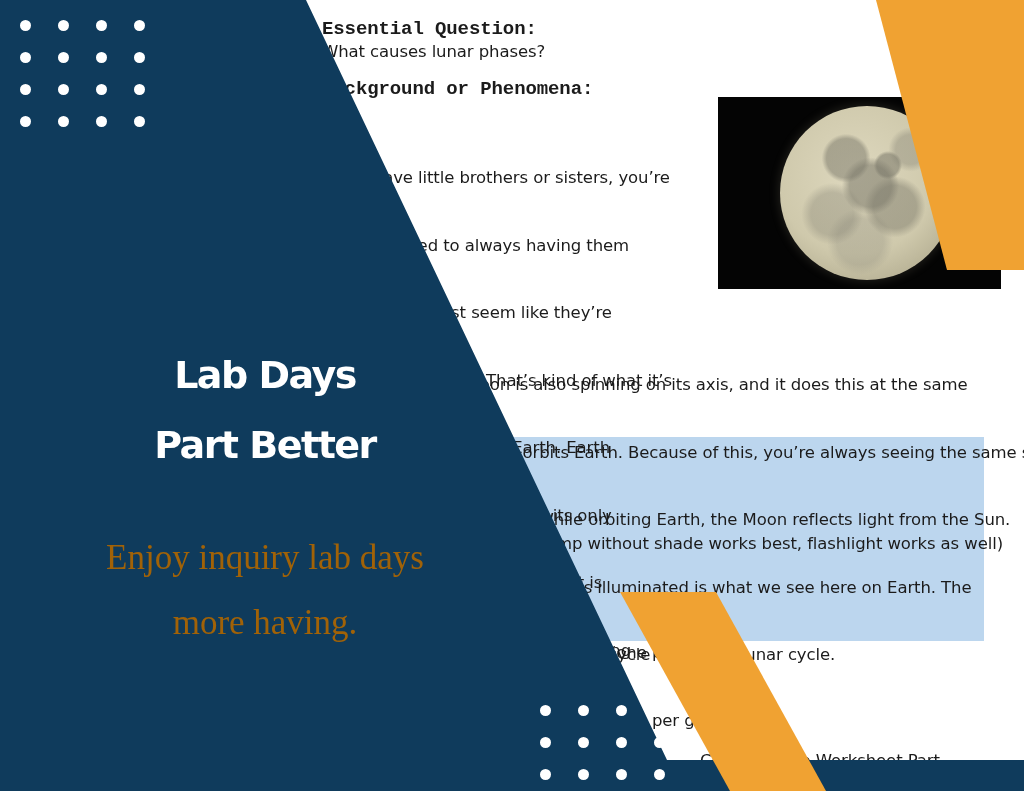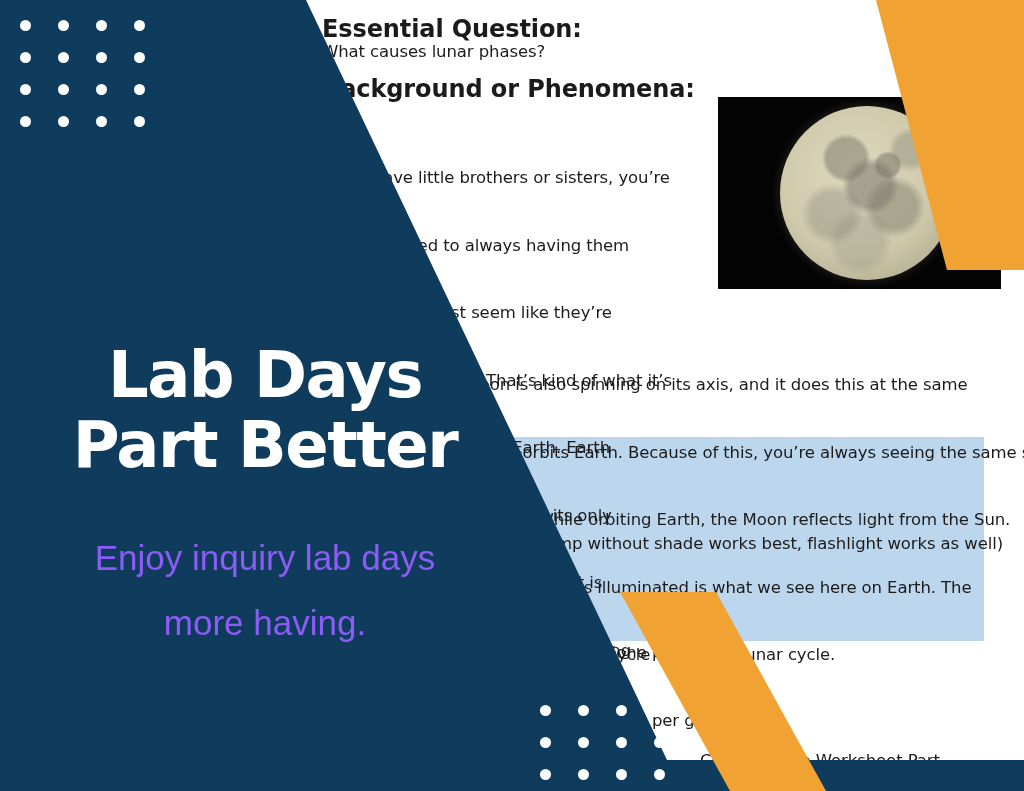--- a/index.html
+++ b/index.html
@@ -33,21 +33,22 @@
     position:absolute;
     color:#1b1b1b;
     font-family:"DejaVu Sans", sans-serif;
     font-size:16.5px;
     line-height:22.5px;
     white-space:pre;
     letter-spacing:-0.1px;
   }
   .doc-h{
     font-weight:bold;
-    font-size:24px;
+    font-size:19px;
+    font-family:Liberation Mono, monospace;
   }
   .eq-head{left:322px; top:18px;}
   .eq-body{left:322px; top:41px;}
   .bg-head{left:322px; top:78px;}
   .p1{left:322px; top:122px;}
   .p2{left:430px; top:329px;}
   .mat-line{left:430px; top:533px;}
   .mat-small{left:610px; top:597px;}
   .proc-lines{left:700px; top:705px;}
 
@@ -134,33 +135,33 @@
 
   
   .headline{
     position:absolute;
     left:0; top:340px;
     width:530px;
     text-align:center;
     color:#ffffff;
     font-family:"DejaVu Sans", sans-serif;
     font-weight:bold;
-    font-size:64px;
+    font-size:38px;
     line-height:70px;
     letter-spacing:-1.5px;
   }
   .headline div{display:block;}
 
   .subtitle{
     position:absolute;
     left:0; top:525px;
     width:530px;
     text-align:center;
-    color:#8b5cf6;
-    font-family:Liberation Sans, sans-serif;
+    color:#a16207;
+    font-family:Liberation Serif, serif;
     font-weight:400;
     font-size:35px;
     line-height:65px;
     letter-spacing:0px;
   }
   .subtitle div{display:block;}
 </style>
 </head>
 <body>
 

